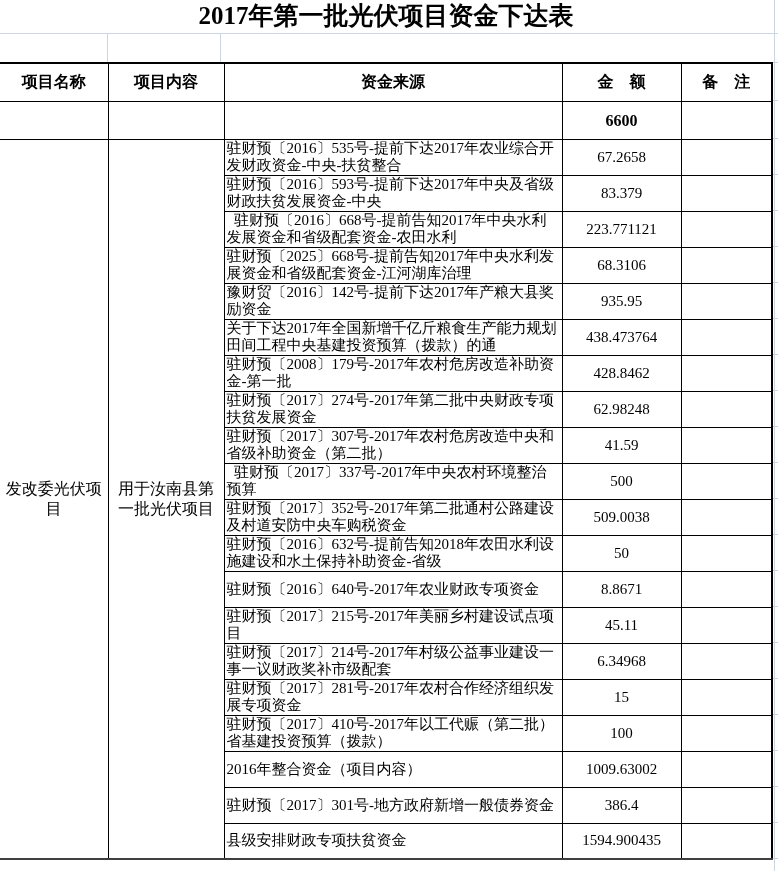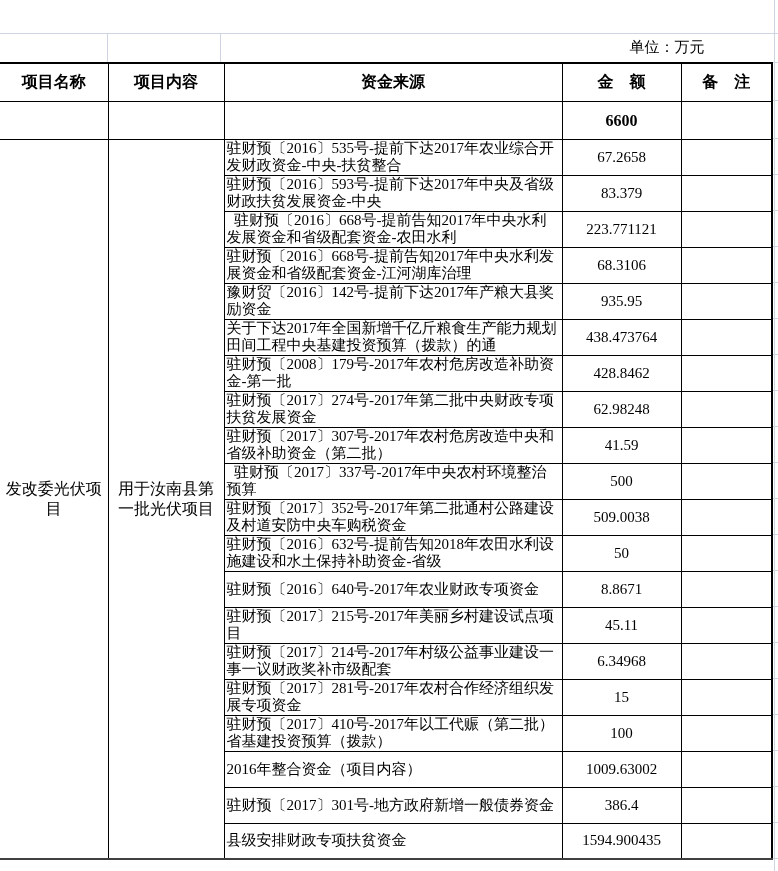--- a/index.html
+++ b/index.html
@@ -85,22 +85,22 @@
       <div class="gridline" style="left: 772px; top: 606px; width: 6px; height: 1px;"></div>
       <div class="gridline" style="left: 772px; top: 642px; width: 6px; height: 1px;"></div>
       <div class="gridline" style="left: 772px; top: 678px; width: 6px; height: 1px;"></div>
       <div class="gridline" style="left: 772px; top: 714px; width: 6px; height: 1px;"></div>
       <div class="gridline" style="left: 772px; top: 750px; width: 6px; height: 1px;"></div>
       <div class="gridline" style="left: 772px; top: 786px; width: 6px; height: 1px;"></div>
       <div class="gridline" style="left: 772px; top: 822px; width: 6px; height: 1px;"></div>
       <div class="gridline" style="left: 772px; top: 858px; width: 6px; height: 1px;"></div>
     </div>
 
-
-  <div class="unit">单位：万元</div>
+  <div class="title">2017年第一批光伏项目资金下达表</div>
+
 
   <table class="fund-table">
     <colgroup>
       <col style="width:108px">
         <col style="width:116px">
         <col style="width:338px">
         <col style="width:119px">
         <col style="width:91px">
     </colgroup>
     <thead>
@@ -131,21 +131,21 @@
           <td class="src">驻财预〔2016〕593号-提前下达2017年中央及省级财政扶贫发展资金-中央</td>
           <td class="amount">83.379</td>
           <td class="remark"></td>
         </tr>
         <tr class="body-row">
           <td class="src">  驻财预〔2016〕668号-提前告知2017年中央水利发展资金和省级配套资金-农田水利</td>
           <td class="amount">223.771121</td>
           <td class="remark"></td>
         </tr>
         <tr class="body-row">
-          <td class="src">驻财预〔2016〕668号-提前告知2017年中央水利发展资金和省级配套资金-江河湖库治理</td>
+          <td class="src">驻财预〔2025〕668号-提前告知2017年中央水利发展资金和省级配套资金-江河湖库治理</td>
           <td class="amount">68.3106</td>
           <td class="remark"></td>
         </tr>
         <tr class="body-row">
           <td class="src">豫财贸〔2016〕142号-提前下达2017年产粮大县奖励资金</td>
           <td class="amount">935.95</td>
           <td class="remark"></td>
         </tr>
         <tr class="body-row">
           <td class="src">关于下达2017年全国新增千亿斤粮食生产能力规划田间工程中央基建投资预算（拨款）的通</td>

